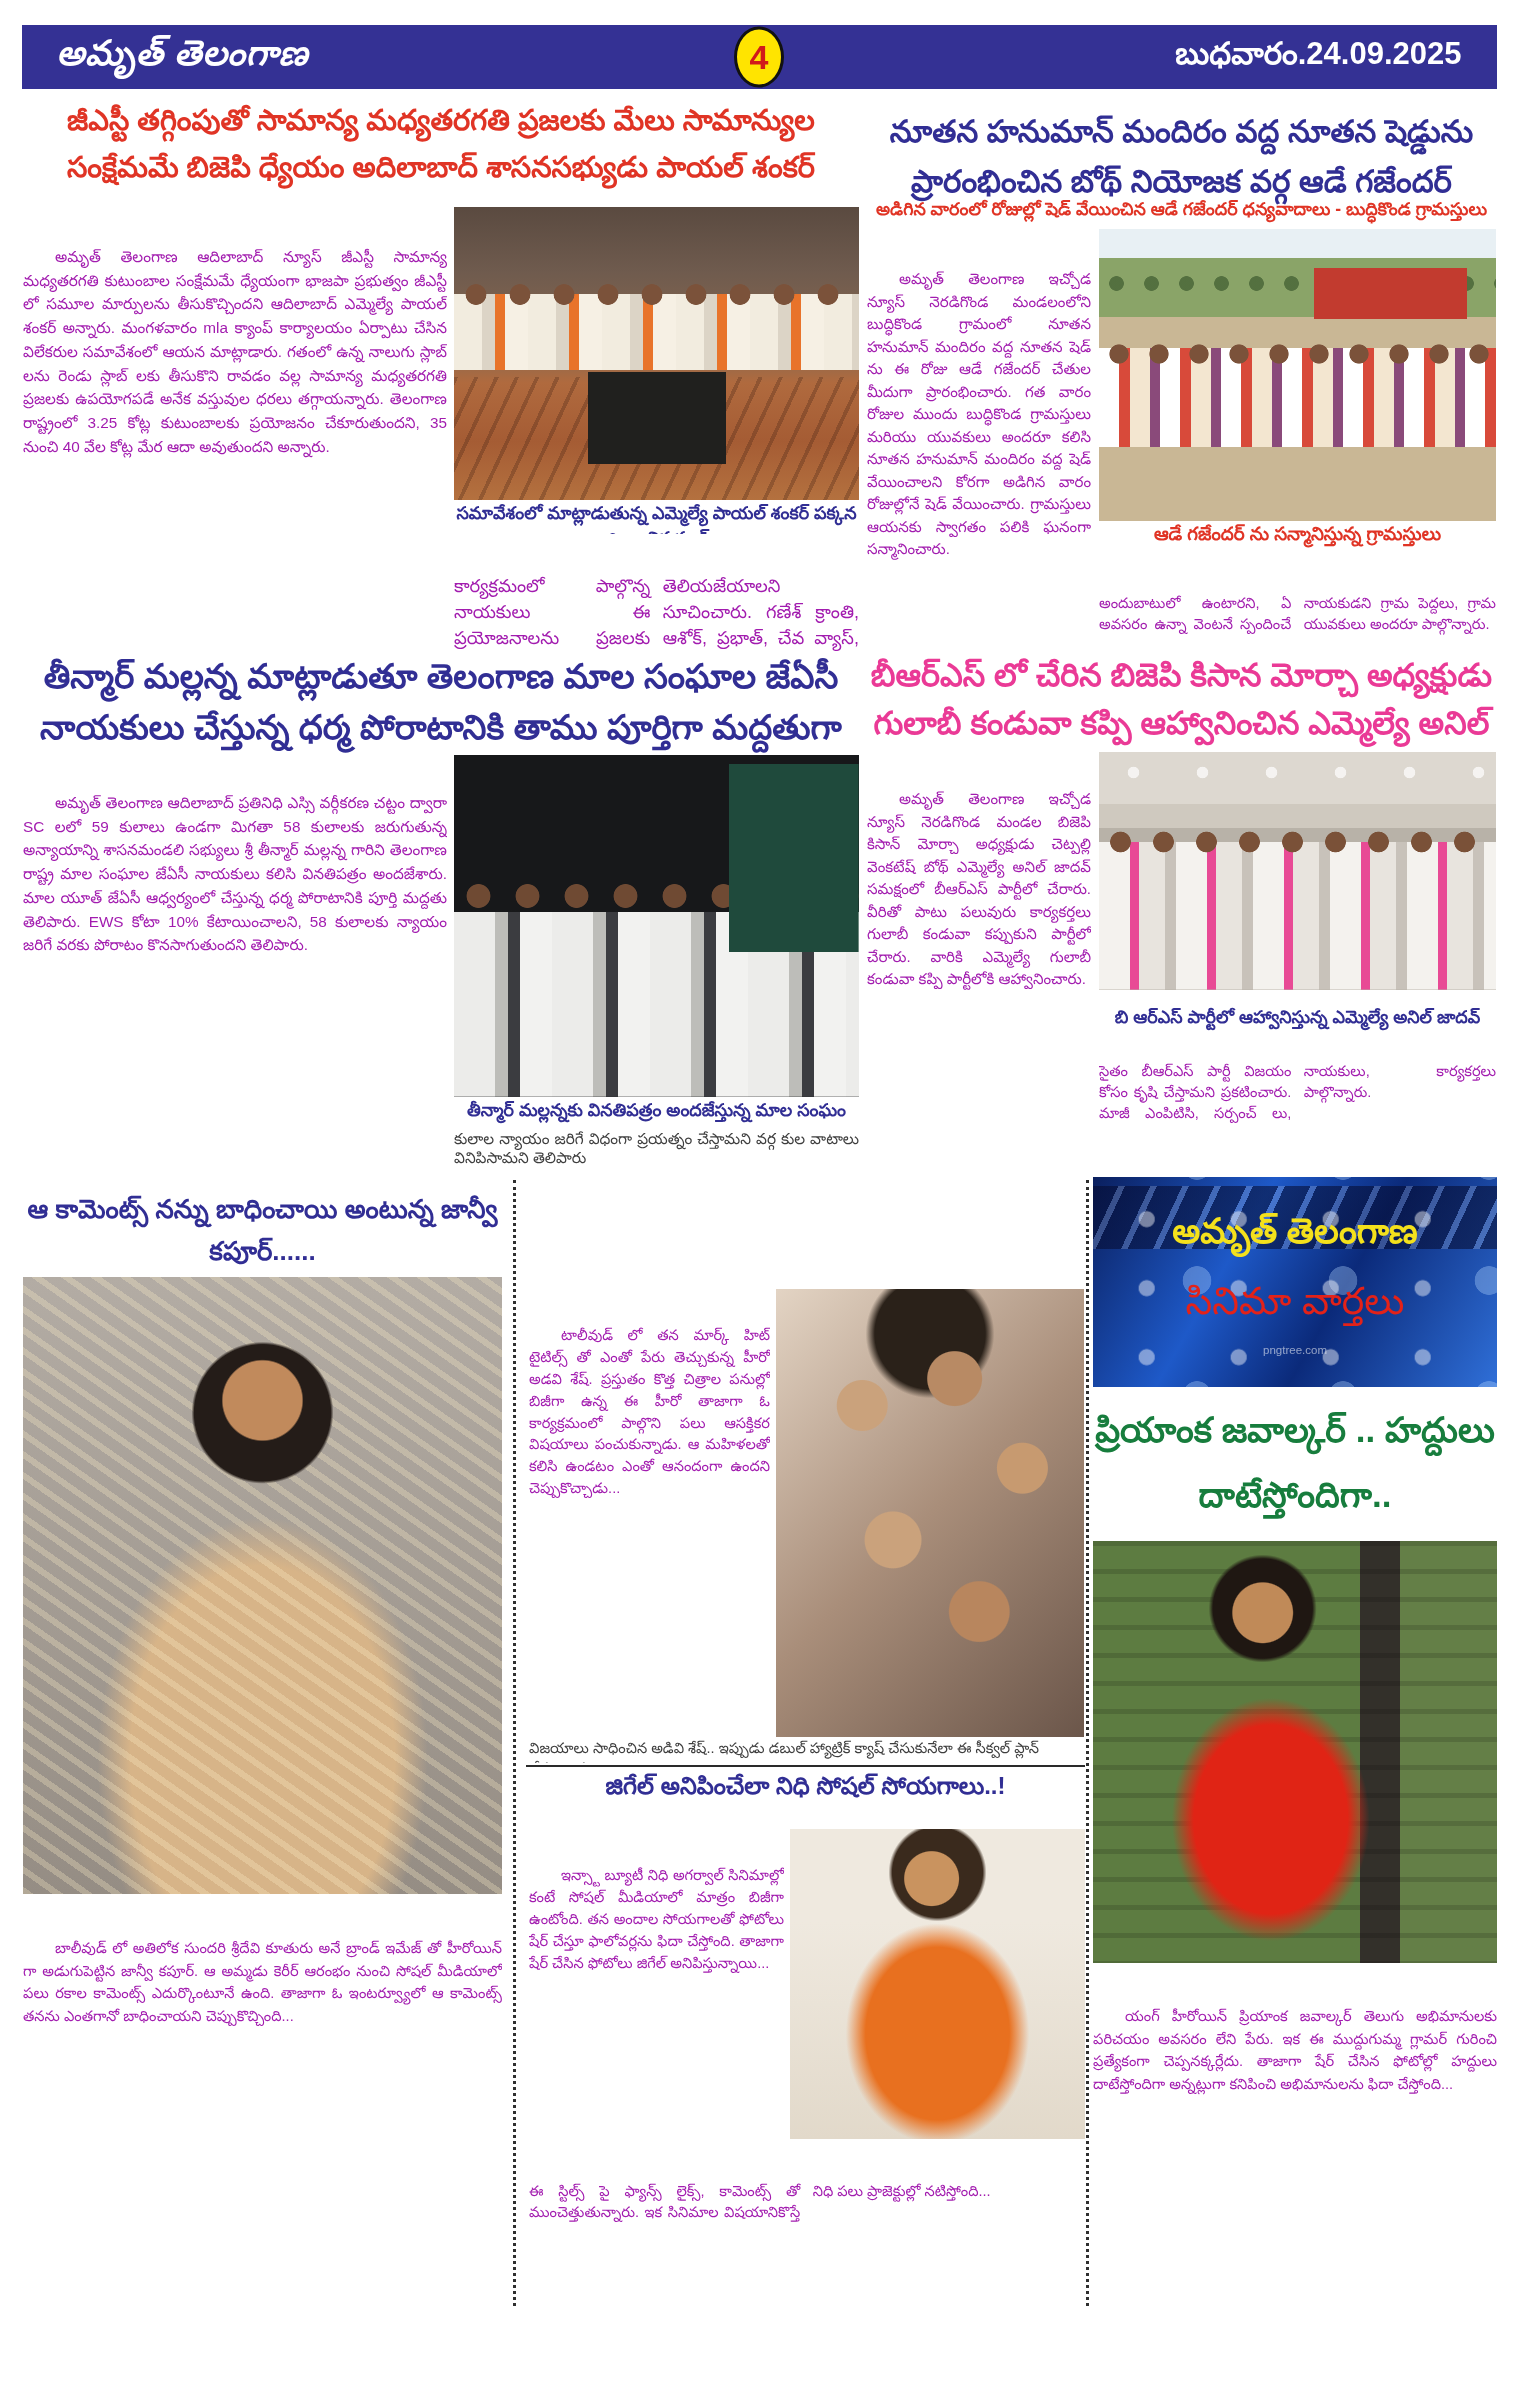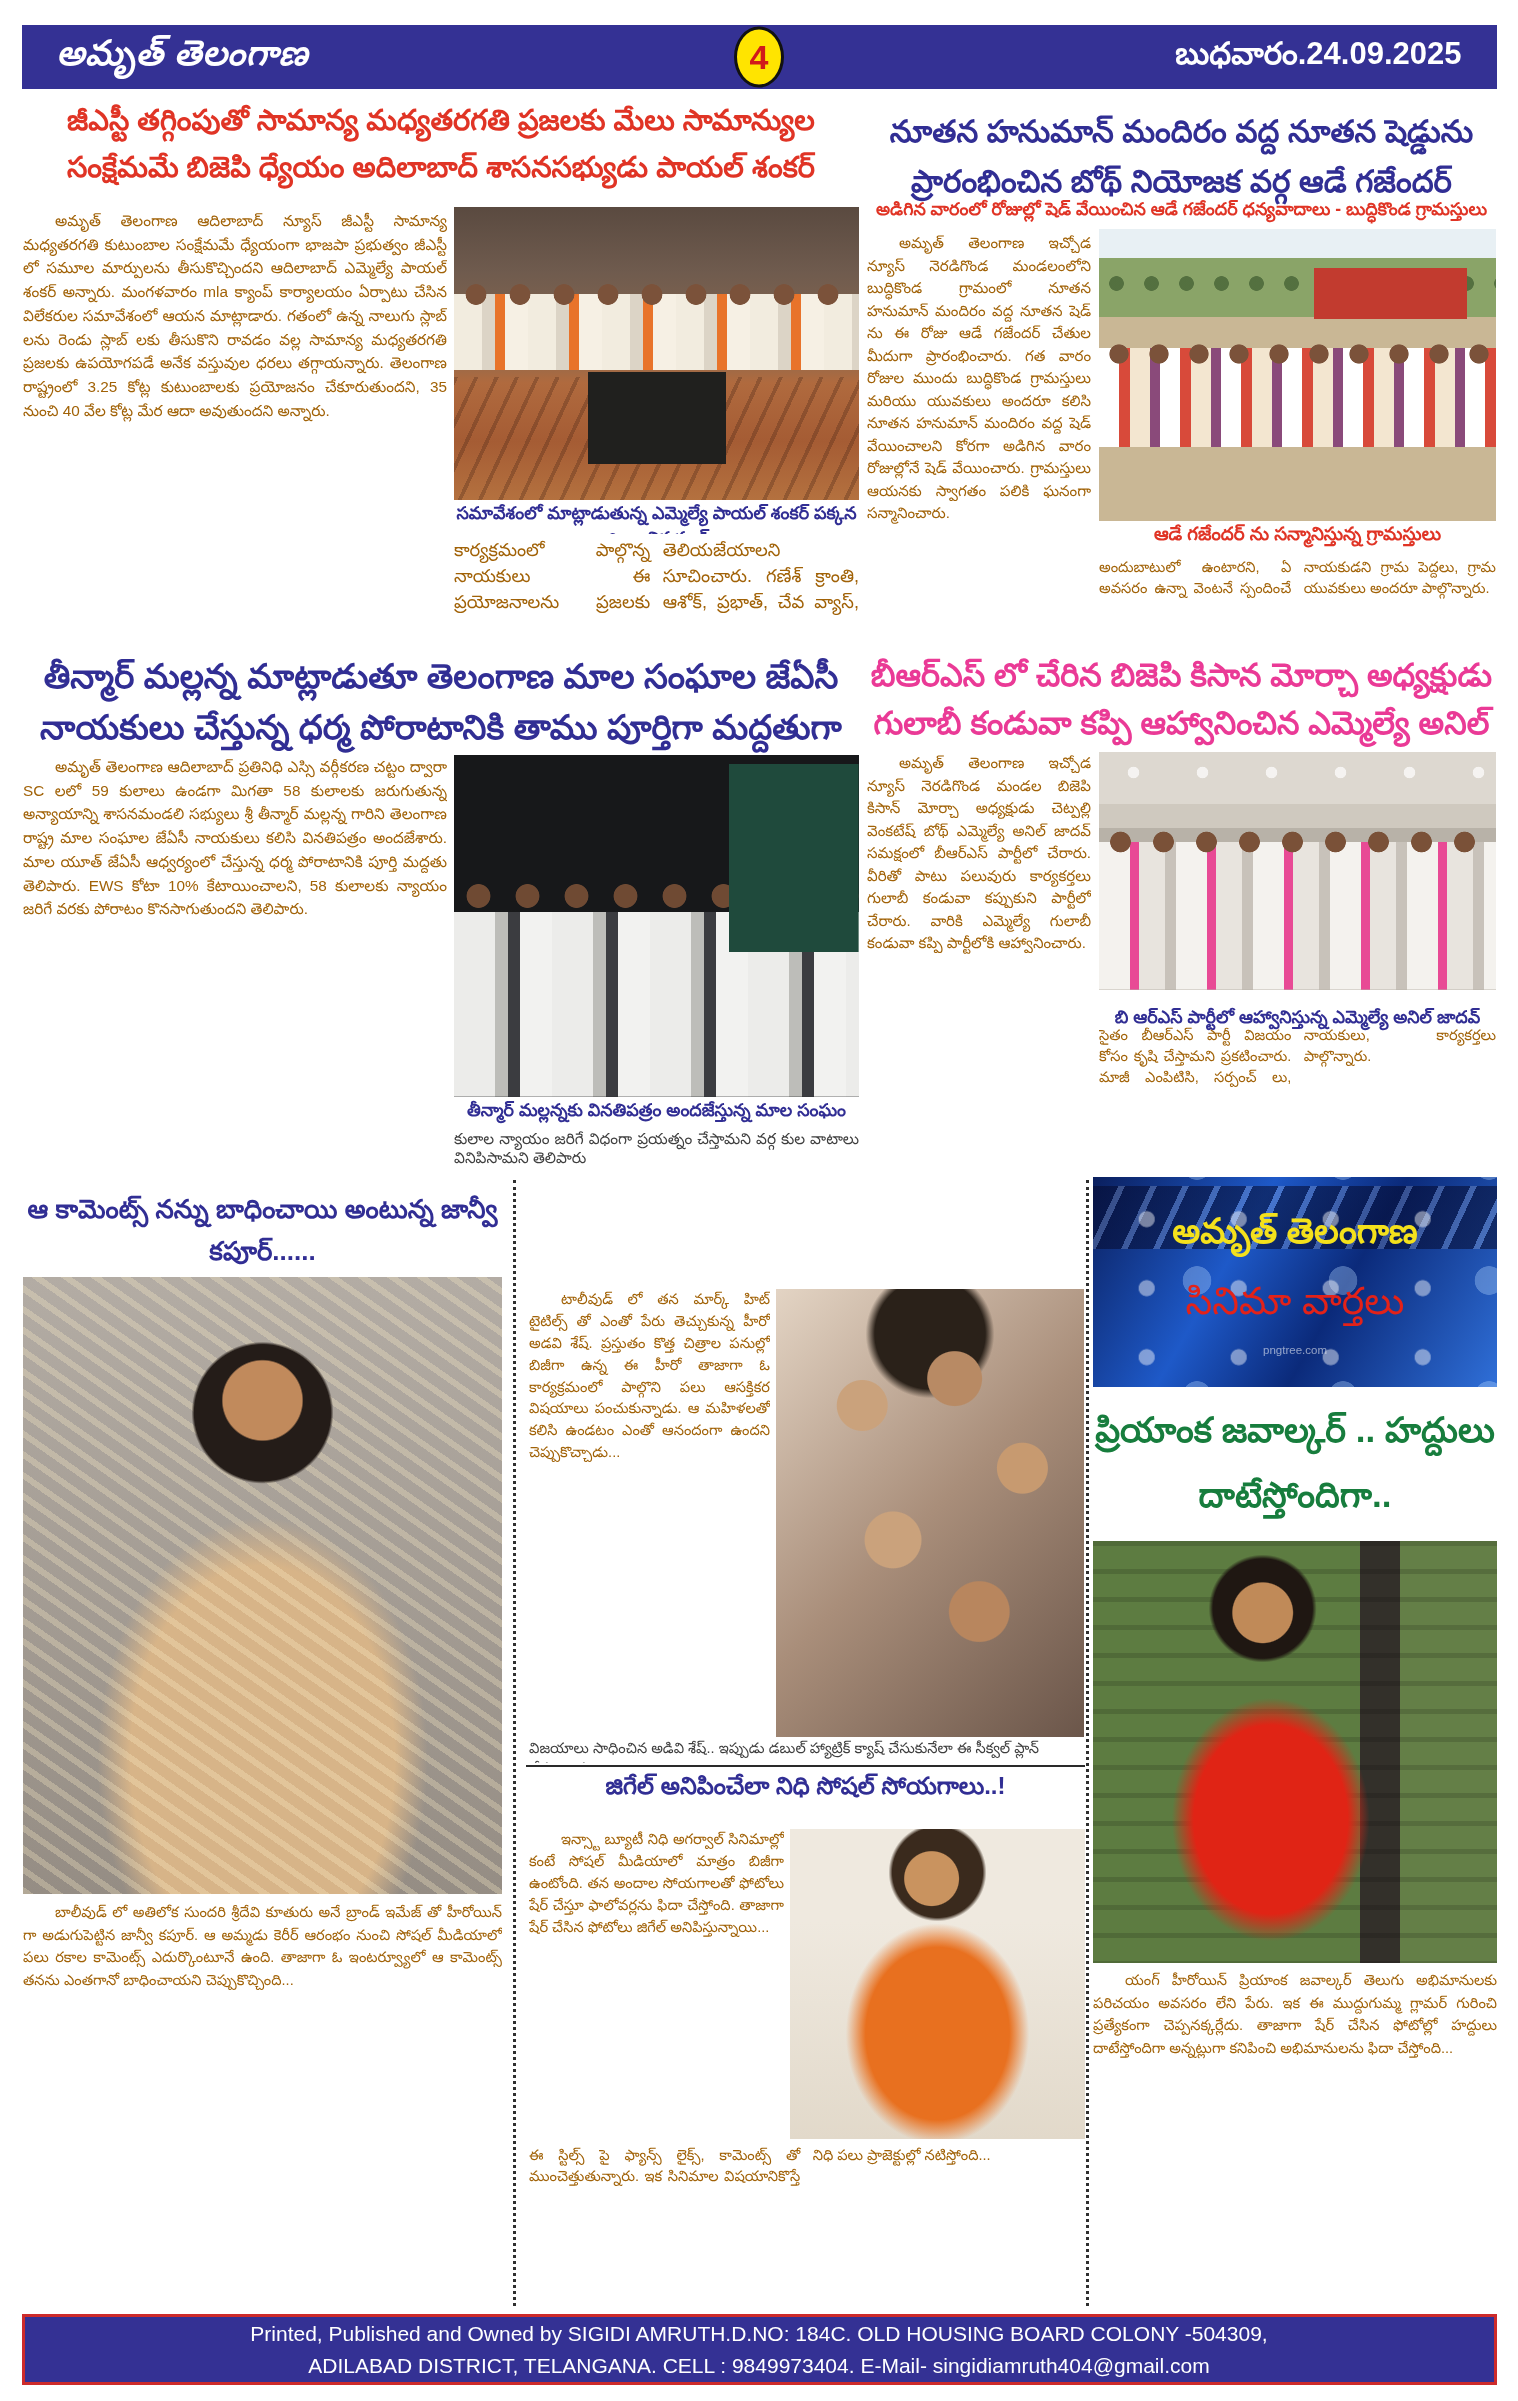--- a/index.html
+++ b/index.html
@@ -16,21 +16,21 @@
               display:flex;align-items:center;justify-content:center;}
   .page-badge span{color:#d11a1a;font-size:34px;font-weight:bold;}
   .date{color:#fff;font-size:31px;font-weight:bold;}
 
   
   .hl{font-weight:bold;text-align:center;}
   .hl-red{color:#e03425;}
   .hl-blue{color:#312e94;}
   .hl-pink{color:#ea3a96;}
   .hl-green{color:#177d3d;}
-  .body-text{color:#a16207;text-align:justify;overflow:hidden;text-indent:32px;}
+  .body-text{color:#a21caf;text-align:justify;overflow:hidden;text-indent:32px;margin-top:36px;}
   .cols2{column-count:2;column-gap:12.3px;text-indent:0;}
   .caption{font-weight:bold;text-align:center;overflow:hidden;}
   .cap-blue{color:#312e94;}
   .cap-red{color:#e03425;}
   .photo{position:absolute;overflow:hidden;background-color:#9a8f84;}
 
   
   .a1-headline{left:23px;top:97px;width:836px;height:115px;font-size:29px;line-height:1.62;text-align:center;}
   .a1-col1{left:23px;top:209px;width:424px;height:431px;font-size:15.3px;line-height:1.55;}
   .a1-photo{left:454px;top:207px;width:405px;height:293px;
@@ -216,19 +216,15 @@
 
   <div class="abs b4-banner">
     <div class="banner-l1">అమృత్ తెలంగాణ</div>
     <div class="banner-l2">సినిమా వార్తలు</div>
     <div class="banner-wm">pngtree.com</div>
   </div>
   <div class="abs hl hl-green b4-headline">ప్రియాంక జవాల్కర్ .. హద్దులు దాటేస్తోందిగా..</div>
   <div class="photo b4-photo"></div>
   <div class="abs body-text b4-body">యంగ్ హీరోయిన్ ప్రియాంక జవాల్కర్ తెలుగు అభిమానులకు పరిచయం అవసరం లేని పేరు. ఇక ఈ ముద్దుగుమ్మ గ్లామర్ గురించి ప్రత్యేకంగా చెప్పనక్కర్లేదు. తాజాగా షేర్ చేసిన ఫోటోల్లో హద్దులు దాటేస్తోందిగా అన్నట్లుగా కనిపించి అభిమానులను ఫిదా చేస్తోంది...</div>
 
-  <div class="abs footer">
-    <div>Printed, Published and Owned by SIGIDI AMRUTH.D.NO: 184C. OLD HOUSING BOARD COLONY -504309,</div>
-    <div>ADILABAD DISTRICT, TELANGANA. CELL : 9849973404. E-Mail- singidiamruth404@gmail.com</div>
-  </div>
 
 </div>
 
 
 </body></html>

